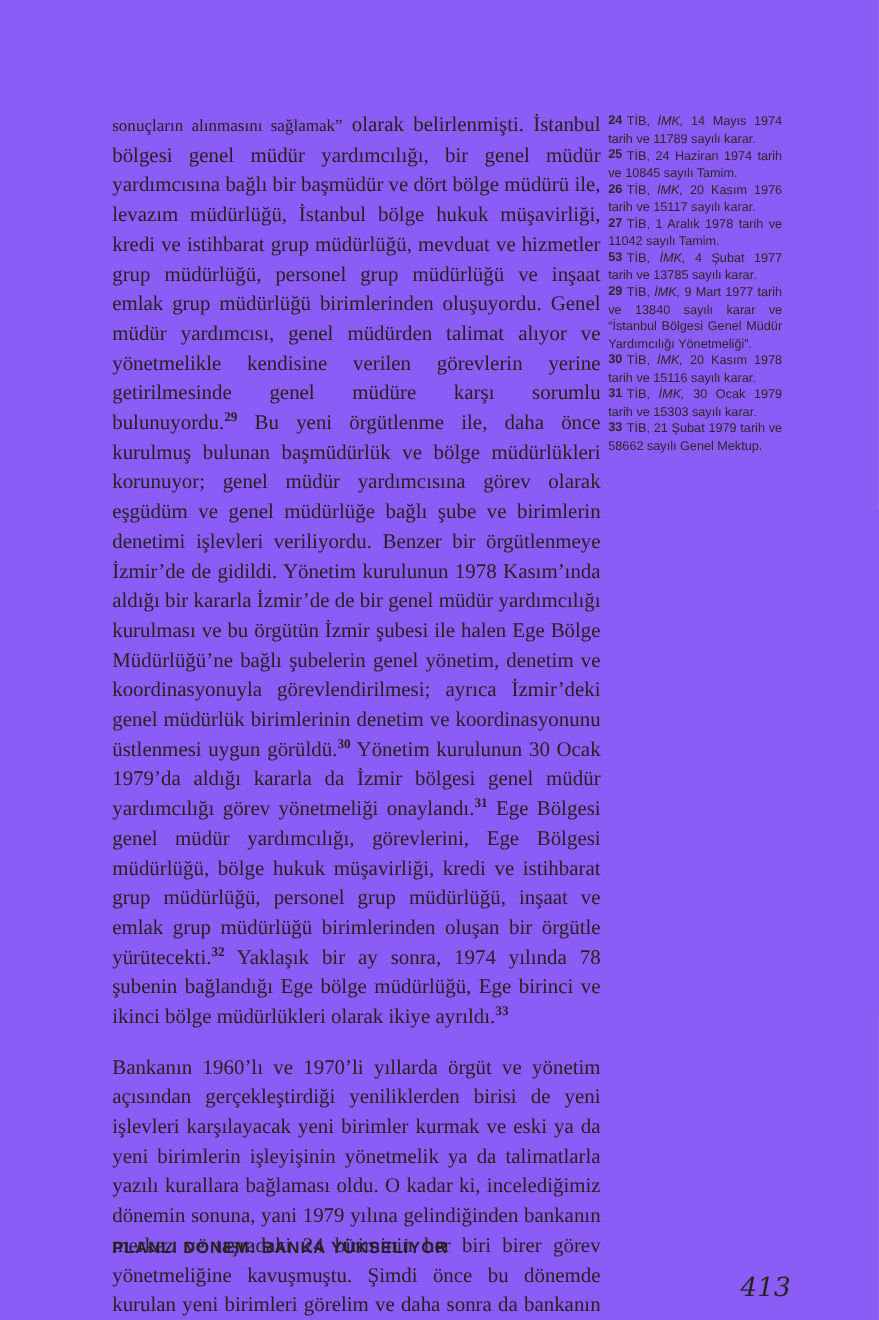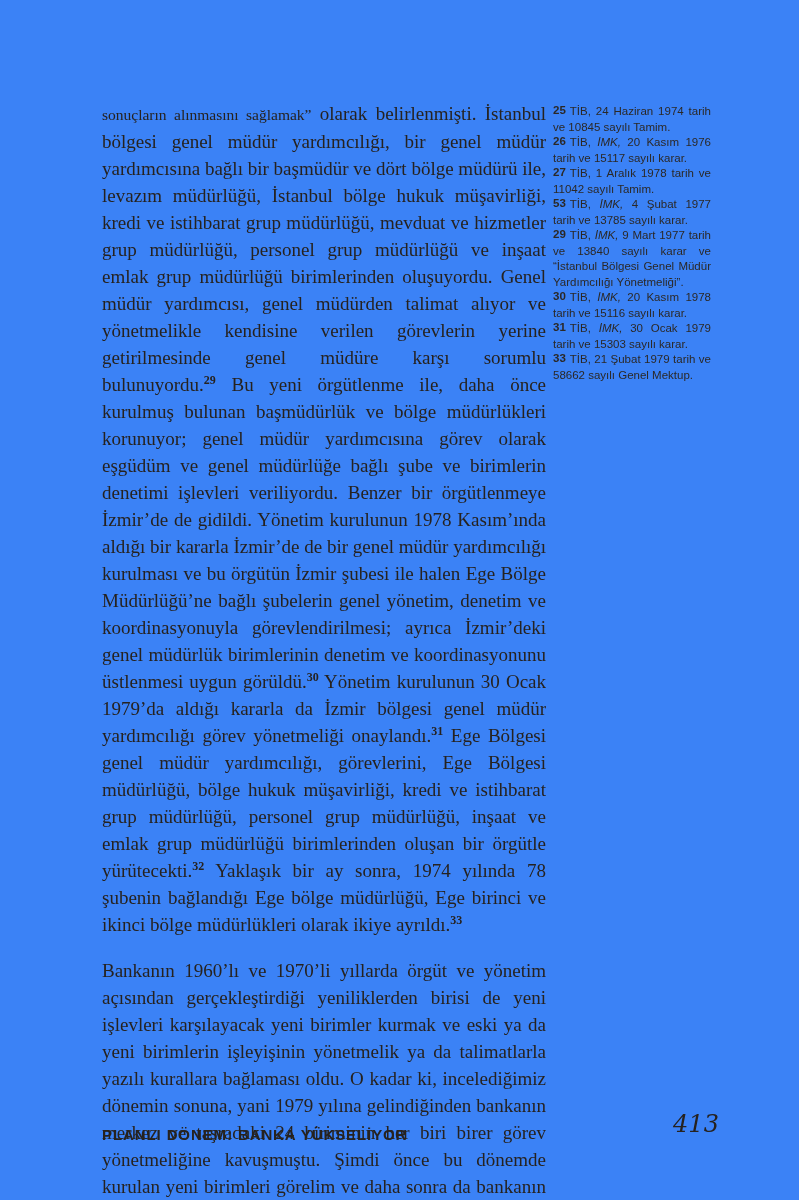--- a/index.html
+++ b/index.html
@@ -2,21 +2,21 @@
 <html lang="tr"><head>
 <meta charset="utf-8">
 <style>
   html, body { margin: 0; padding: 0; }
   body { background: #e9e9e9; }
 
   .page {
     position: relative;
     width: 799px;
     height: 1200px;
-    background: #3b82f6;
+    background: #8b5cf6;
     overflow: hidden;
     margin: 0 auto;
     text-decoration: underline;
   }
 
   
   .body-column {
     position: absolute;
     left: 102px;
     top: 100px;
@@ -67,40 +67,41 @@
     top: 1126px;
     font-family: "Liberation Sans", sans-serif;
     font-weight: bold;
     font-size: 15px;
     letter-spacing: 0.9px;
     color: #26221f;
   }
   .page-number {
     position: absolute;
     left: 664px;
-    top: 1110px;
+    top: 1156px;
     width: 64px;
     text-align: center;
     font-family: "DejaVu Serif", serif;
     font-style: italic;
     font-size: 24px;
     color: #26221f;
   }
 </style>
 </head>
 <body>
 
 <div class="page">
 
   <main class="body-column">
     <p class="para first"><span class="seg-smallquote">sonuçların alınmasını sağlamak”</span><span class="seg-normal"> olarak belirlenmişti. İstanbul bölgesi genel müdür yardımcılığı, bir genel müdür yardımcısına bağlı bir başmüdür ve dört bölge müdürü ile, levazım müdürlüğü, İstanbul bölge hukuk müşavirliği, kredi ve istihbarat grup müdürlüğü, mevduat ve hizmetler grup müdürlüğü, personel grup müdürlüğü ve inşaat emlak grup müdürlüğü birimlerinden oluşuyordu. Genel müdür yardımcısı, genel müdürden talimat alıyor ve yönetmelikle kendisine verilen görevlerin yerine getirilmesinde genel müdüre karşı sorumlu bulunuyordu.</span><span class="fn-ref">29</span><span class="seg-normal"> Bu yeni örgütlenme ile, daha önce kurulmuş bulunan başmüdürlük ve bölge müdürlükleri korunuyor; genel müdür yardımcısına görev olarak eşgüdüm ve genel müdürlüğe bağlı şube ve birimlerin denetimi işlevleri veriliyordu. Benzer bir örgütlenmeye İzmir’de de gidildi. Yönetim kurulunun 1978 Kasım’ında aldığı bir kararla İzmir’de de bir genel müdür yardımcılığı kurulması ve bu örgütün İzmir şubesi ile halen Ege Bölge Müdürlüğü’ne bağlı şubelerin genel yönetim, denetim ve koordinasyonuyla görevlendirilmesi; ayrıca İzmir’deki genel müdürlük birimlerinin denetim ve koordinasyonunu üstlenmesi uygun görüldü.</span><span class="fn-ref">30</span><span class="seg-normal"> Yönetim kurulunun 30 Ocak 1979’da aldığı kararla da İzmir bölgesi genel müdür yardımcılığı görev yönetmeliği onaylandı.</span><span class="fn-ref">31</span><span class="seg-normal"> Ege Bölgesi genel müdür yardımcılığı, görevlerini, Ege Bölgesi müdürlüğü, bölge hukuk müşavirliği, kredi ve istihbarat grup müdürlüğü, personel grup müdürlüğü, inşaat ve emlak grup müdürlüğü birimlerinden oluşan bir örgütle yürütecekti.</span><span class="fn-ref">32</span><span class="seg-normal"> Yaklaşık bir ay sonra, 1974 yılında 78 şubenin bağlandığı Ege bölge müdürlüğü, Ege birinci ve ikinci bölge müdürlükleri olarak ikiye ayrıldı.</span><span class="fn-ref">33</span></p>
     <p class="para second">Bankanın 1960’lı ve 1970’li yıllarda örgüt ve yönetim açısından gerçekleştirdiği yeniliklerden birisi de yeni işlevleri karşılayacak yeni birimler kurmak ve eski ya da yeni birimlerin işleyişinin yönetmelik ya da talimatlarla yazılı kurallara bağlaması oldu. O kadar ki, incelediğimiz dönemin sonuna, yani 1979 yılına gelindiğinden bankanın merkez ve taşradaki 24 biriminin her biri birer görev yönetmeliğine kavuşmuştu. Şimdi önce bu dönemde kurulan yeni birimleri görelim ve daha sonra da bankanın 1979 yılındaki örgüt yapısına bir göz atalım. İncelenen</p>
   </main>
 
   <aside class="sidenotes">
+      <p class="footnote"><span class="fn-num">24</span><span class="seg-normal">TİB, </span><span class="seg-italic">İMK,</span><span class="seg-normal"> 14 Mayıs 1974 tarih ve 11789 sayılı karar.</span></p>
       <p class="footnote"><span class="fn-num">25</span><span class="seg-normal">TİB, 24 Haziran 1974 tarih ve 10845 sayılı Tamim.</span></p>
       <p class="footnote"><span class="fn-num">26</span><span class="seg-normal">TİB, </span><span class="seg-italic">İMK,</span><span class="seg-normal"> 20 Kasım 1976 tarih ve 15117 sayılı karar.</span></p>
       <p class="footnote"><span class="fn-num">27</span><span class="seg-normal">TİB, 1 Aralık 1978 tarih ve 11042 sayılı Tamim.</span></p>
       <p class="footnote"><span class="fn-num">53</span><span class="seg-normal">TİB, </span><span class="seg-italic">İMK,</span><span class="seg-normal"> 4 Şubat 1977 tarih ve 13785 sayılı karar.</span></p>
       <p class="footnote"><span class="fn-num">29</span><span class="seg-normal">TİB, </span><span class="seg-italic">İMK,</span><span class="seg-normal"> 9 Mart 1977 tarih ve 13840 sayılı karar ve “İstanbul Bölgesi Genel Müdür Yardımcılığı Yönetmeliği”.</span></p>
       <p class="footnote"><span class="fn-num">30</span><span class="seg-normal">TİB, </span><span class="seg-italic">İMK,</span><span class="seg-normal"> 20 Kasım 1978 tarih ve 15116 sayılı karar.</span></p>
       <p class="footnote"><span class="fn-num">31</span><span class="seg-normal">TİB, </span><span class="seg-italic">İMK,</span><span class="seg-normal"> 30 Ocak 1979 tarih ve 15303 sayılı karar.</span></p>
       <p class="footnote"><span class="fn-num">33</span><span class="seg-normal">TİB, 21 Şubat 1979 tarih ve 58662 sayılı Genel Mektup.</span></p>
     </aside>
 

